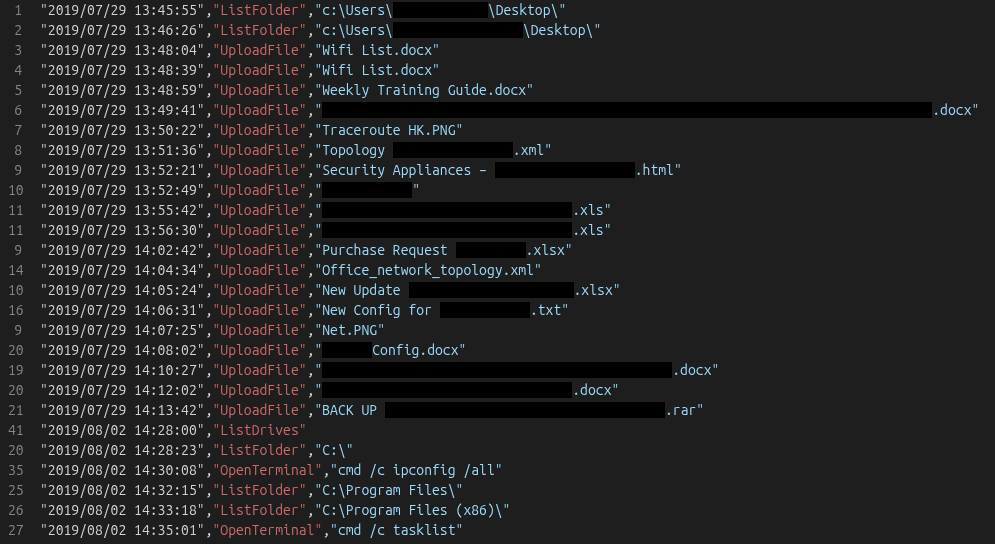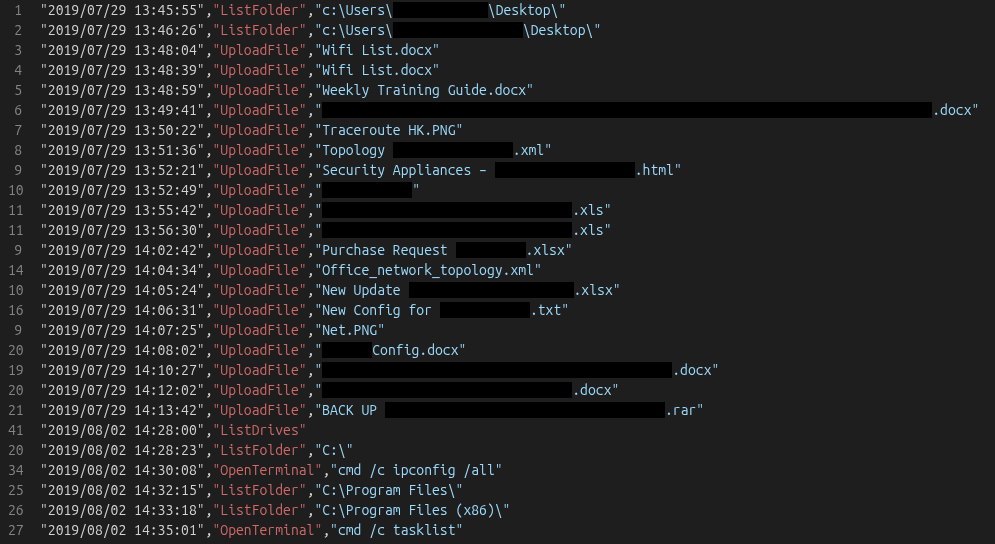--- a/index.html
+++ b/index.html
@@ -72,19 +72,19 @@
       <div class="gutter-line">14</div>
       <div class="gutter-line">10</div>
       <div class="gutter-line">16</div>
       <div class="gutter-line">9</div>
       <div class="gutter-line">20</div>
       <div class="gutter-line">19</div>
       <div class="gutter-line">20</div>
       <div class="gutter-line">21</div>
       <div class="gutter-line">41</div>
       <div class="gutter-line">20</div>
-      <div class="gutter-line">34</div>
+      <div class="gutter-line">35</div>
       <div class="gutter-line">25</div>
       <div class="gutter-line">26</div>
       <div class="gutter-line">27</div>
     </div>
   <div class="code" id="code"><div class="row"><span class="ts">"2019/07/29 13:45:55"</span><span class="punct">,</span><span class="cmd">"ListFolder"</span><span class="punct">,</span><span class="arg">"c:\Users\</span><span class="redact" style="width: 95px;"></span><span class="arg">\Desktop\"</span></div><div class="row"><span class="ts">"2019/07/29 13:46:26"</span><span class="punct">,</span><span class="cmd">"ListFolder"</span><span class="punct">,</span><span class="arg">"c:\Users\</span><span class="redact" style="width: 130px;"></span><span class="arg">\Desktop\"</span></div><div class="row"><span class="ts">"2019/07/29 13:48:04"</span><span class="punct">,</span><span class="cmd">"UploadFile"</span><span class="punct">,</span><span class="arg">"Wifi List.docx</span><span class="arg">"</span></div><div class="row"><span class="ts">"2019/07/29 13:48:39"</span><span class="punct">,</span><span class="cmd">"UploadFile"</span><span class="punct">,</span><span class="arg">"Wifi List.docx</span><span class="arg">"</span></div><div class="row"><span class="ts">"2019/07/29 13:48:59"</span><span class="punct">,</span><span class="cmd">"UploadFile"</span><span class="punct">,</span><span class="arg">"Weekly Training Guide.docx</span><span class="arg">"</span></div><div class="row"><span class="ts">"2019/07/29 13:49:41"</span><span class="punct">,</span><span class="cmd">"UploadFile"</span><span class="punct">,</span><span class="arg">"</span><span class="redact" style="width: 610px;"></span><span class="arg">.docx"</span></div><div class="row"><span class="ts">"2019/07/29 13:50:22"</span><span class="punct">,</span><span class="cmd">"UploadFile"</span><span class="punct">,</span><span class="arg">"Traceroute HK.PNG</span><span class="arg">"</span></div><div class="row"><span class="ts">"2019/07/29 13:51:36"</span><span class="punct">,</span><span class="cmd">"UploadFile"</span><span class="punct">,</span><span class="arg">"Topology </span><span class="redact" style="width: 120px;"></span><span class="arg">.xml"</span></div><div class="row"><span class="ts">"2019/07/29 13:52:21"</span><span class="punct">,</span><span class="cmd">"UploadFile"</span><span class="punct">,</span><span class="arg">"Security Appliances – </span><span class="redact" style="width: 140px;"></span><span class="arg">.html"</span></div><div class="row"><span class="ts">"2019/07/29 13:52:49"</span><span class="punct">,</span><span class="cmd">"UploadFile"</span><span class="punct">,</span><span class="arg">"</span><span class="redact" style="width: 90px;"></span><span class="arg">"</span></div><div class="row"><span class="ts">"2019/07/29 13:55:42"</span><span class="punct">,</span><span class="cmd">"UploadFile"</span><span class="punct">,</span><span class="arg">"</span><span class="redact" style="width: 250px;"></span><span class="arg">.xls"</span></div><div class="row"><span class="ts">"2019/07/29 13:56:30"</span><span class="punct">,</span><span class="cmd">"UploadFile"</span><span class="punct">,</span><span class="arg">"</span><span class="redact" style="width: 250px;"></span><span class="arg">.xls"</span></div><div class="row"><span class="ts">"2019/07/29 14:02:42"</span><span class="punct">,</span><span class="cmd">"UploadFile"</span><span class="punct">,</span><span class="arg">"Purchase Request </span><span class="redact" style="width: 70px;"></span><span class="arg">.xlsx"</span></div><div class="row"><span class="ts">"2019/07/29 14:04:34"</span><span class="punct">,</span><span class="cmd">"UploadFile"</span><span class="punct">,</span><span class="arg">"Office_network_topology.xml</span><span class="arg">"</span></div><div class="row"><span class="ts">"2019/07/29 14:05:24"</span><span class="punct">,</span><span class="cmd">"UploadFile"</span><span class="punct">,</span><span class="arg">"New Update </span><span class="redact" style="width: 165px;"></span><span class="arg">.xlsx"</span></div><div class="row"><span class="ts">"2019/07/29 14:06:31"</span><span class="punct">,</span><span class="cmd">"UploadFile"</span><span class="punct">,</span><span class="arg">"New Config for </span><span class="redact" style="width: 90px;"></span><span class="arg">.txt"</span></div><div class="row"><span class="ts">"2019/07/29 14:07:25"</span><span class="punct">,</span><span class="cmd">"UploadFile"</span><span class="punct">,</span><span class="arg">"Net.PNG</span><span class="arg">"</span></div><div class="row"><span class="ts">"2019/07/29 14:08:02"</span><span class="punct">,</span><span class="cmd">"UploadFile"</span><span class="punct">,</span><span class="arg">"</span><span class="redact" style="width: 50px;"></span><span class="arg">Config.docx"</span></div><div class="row"><span class="ts">"2019/07/29 14:10:27"</span><span class="punct">,</span><span class="cmd">"UploadFile"</span><span class="punct">,</span><span class="arg">"</span><span class="redact" style="width: 350px;"></span><span class="arg">.docx"</span></div><div class="row"><span class="ts">"2019/07/29 14:12:02"</span><span class="punct">,</span><span class="cmd">"UploadFile"</span><span class="punct">,</span><span class="arg">"</span><span class="redact" style="width: 250px;"></span><span class="arg">.docx"</span></div><div class="row"><span class="ts">"2019/07/29 14:13:42"</span><span class="punct">,</span><span class="cmd">"UploadFile"</span><span class="punct">,</span><span class="arg">"BACK UP </span><span class="redact" style="width: 280px;"></span><span class="arg">.rar"</span></div><div class="row"><span class="ts">"2019/08/02 14:28:00"</span><span class="punct">,</span><span class="cmd">"ListDrives"</span></div><div class="row"><span class="ts">"2019/08/02 14:28:23"</span><span class="punct">,</span><span class="cmd">"ListFolder"</span><span class="punct">,</span><span class="arg">"C:\</span><span class="arg">"</span></div><div class="row"><span class="ts">"2019/08/02 14:30:08"</span><span class="punct">,</span><span class="cmd">"OpenTerminal"</span><span class="punct">,</span><span class="arg">"cmd /c ipconfig /all</span><span class="arg">"</span></div><div class="row"><span class="ts">"2019/08/02 14:32:15"</span><span class="punct">,</span><span class="cmd">"ListFolder"</span><span class="punct">,</span><span class="arg">"C:\Program Files\</span><span class="arg">"</span></div><div class="row"><span class="ts">"2019/08/02 14:33:18"</span><span class="punct">,</span><span class="cmd">"ListFolder"</span><span class="punct">,</span><span class="arg">"C:\Program Files (x86)\</span><span class="arg">"</span></div><div class="row"><span class="ts">"2019/08/02 14:35:01"</span><span class="punct">,</span><span class="cmd">"OpenTerminal"</span><span class="punct">,</span><span class="arg">"cmd /c tasklist</span><span class="arg">"</span></div></div>
 </div>
 
 </body></html>

